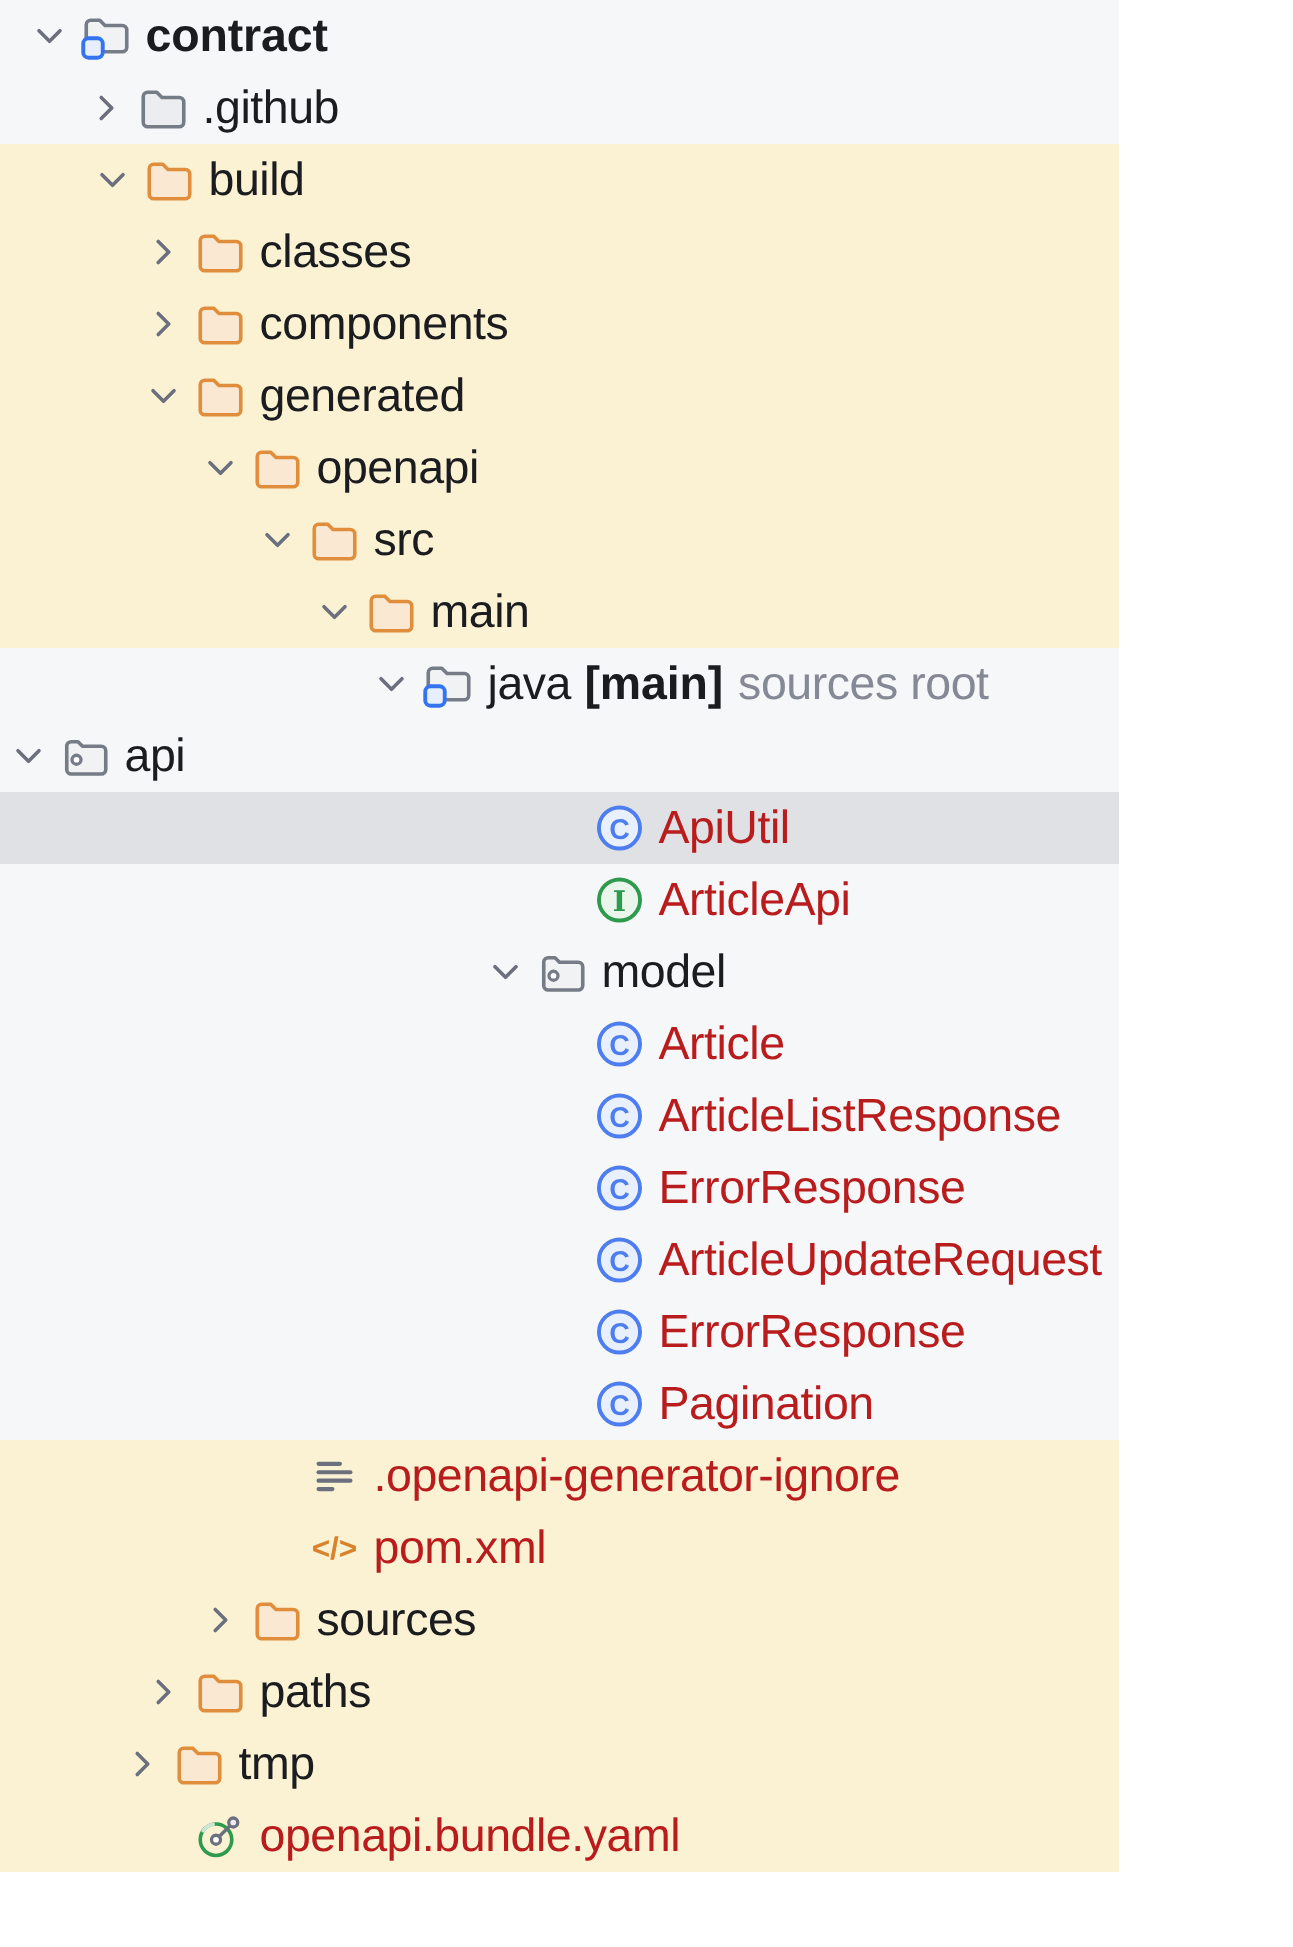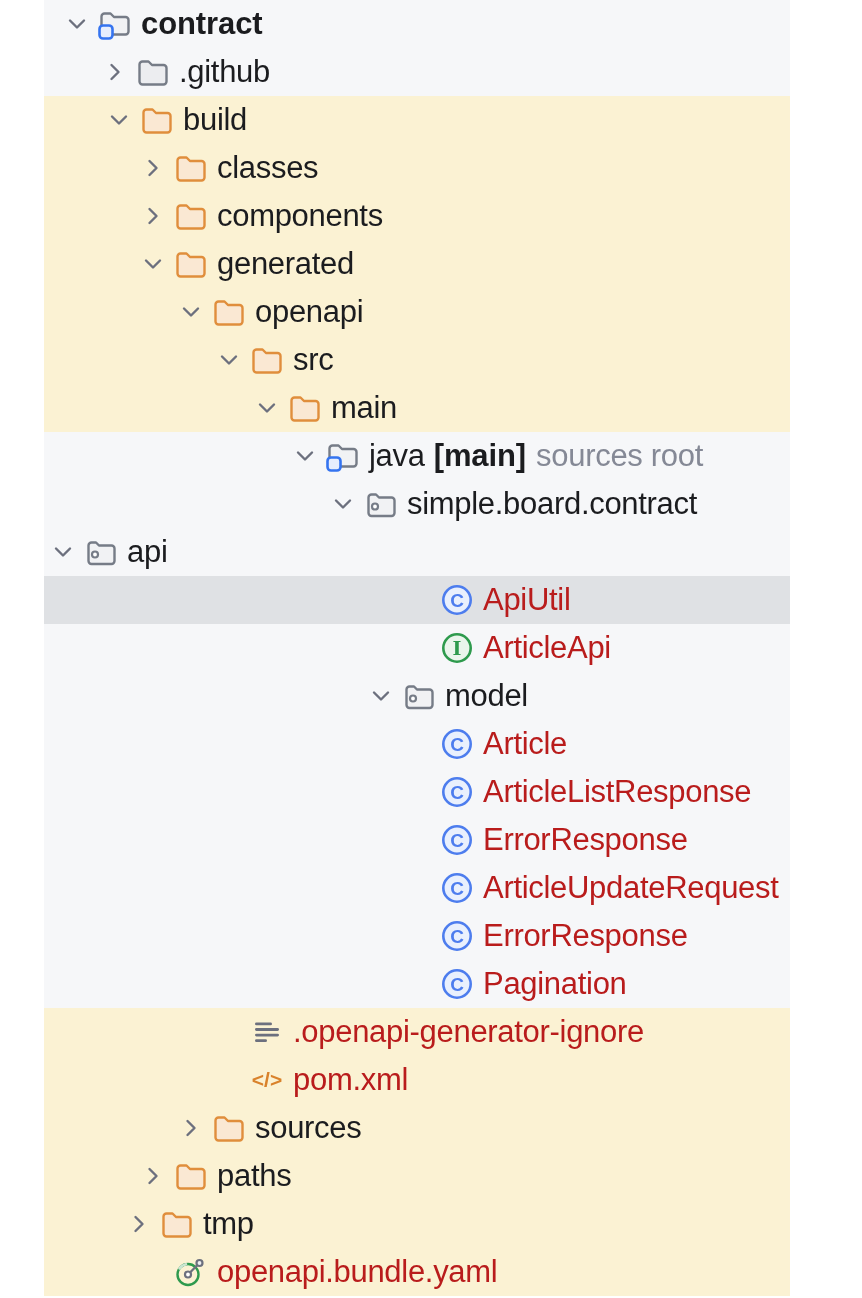--- a/index.html
+++ b/index.html
@@ -5,21 +5,20 @@
   html,body { margin:0; padding:0; }
   body {
     width:862px; height:1298px; background:#FFFFFF;
     font-family:"Liberation Sans", sans-serif;
     -webkit-font-smoothing:antialiased;
     overflow:hidden;
   }
   .tree {
     position:relative; width:746px; height:1298px;
     background:#FFFFFF;
-    margin-left:44px;
   }
   .tree-row {
     height:48px; display:flex; align-items:center;
     white-space:nowrap; box-sizing:border-box; cursor:default;
   }
   .bg-default  { background:#F6F7F9; }
   .bg-cream    { background:#FBF2D3; }
   .bg-selected { background:#DFE1E4; }
   .cell {
     width:38px; height:48px; flex:0 0 38px;
@@ -171,34 +170,20 @@
       <span class="cell">
         <svg width="36" height="36" viewBox="0 0 36 36" fill="none" xmlns="http://www.w3.org/2000/svg">
           <path d="M4.5 25.5v-15c0-1.66 1.34-3 3-3h6l3.5 3.5h11.5c1.66 0 3 1.34 3 3v11.5c0 1.66-1.34 3-3 3h-21c-1.66 0-3-1.34-3-3z" fill="#F1F2F4" stroke="#767C87" stroke-width="2.4" stroke-linejoin="round"></path>
           <rect x="2.5" y="19.5" width="13" height="13" rx="3.5" fill="#E7EEFD" stroke="#3574F0" stroke-width="2.6"></rect>
         </svg>
       </span>
       <span class="label">java</span>
       <span class="suffix">[main]</span>
       <span class="annotation">sources root</span>
     </div>
-    <div class="tree-row bg-default" style="padding-left: 280px;">
-      <span class="cell">
-        <svg width="38" height="38" viewBox="0 0 38 38" fill="none">
-          <polyline points="12,15.5 19,22.5 26,15.5" stroke="#6C707E" stroke-width="2.4" stroke-linecap="round" stroke-linejoin="round"></polyline>
-        </svg>
-      </span>
-      <span class="cell">
-        <svg width="36" height="36" viewBox="0 0 36 36" fill="none" xmlns="http://www.w3.org/2000/svg">
-          <path d="M5.5 27v-15.5c0-1.66 1.34-3 3-3h4.5l3 3h12.5c1.66 0 3 1.34 3 3V27c0 1.66-1.34 3-3 3h-20c-1.66 0-3-1.34-3-3z" fill="#F1F2F4" stroke="#767C87" stroke-width="2.4" stroke-linejoin="round"></path>
-          <circle cx="12" cy="20.5" r="3" fill="#FFFFFF" stroke="#767C87" stroke-width="2.2"></circle>
-        </svg>
-      </span>
-      <span class="label">simple.board.contract</span>
-    </div>
     <div class="tree-row bg-default" style="">
       <span class="cell">
         <svg width="38" height="38" viewBox="0 0 38 38" fill="none">
           <polyline points="12,15.5 19,22.5 26,15.5" stroke="#6C707E" stroke-width="2.4" stroke-linecap="round" stroke-linejoin="round"></polyline>
         </svg>
       </span>
       <span class="cell">
         <svg width="36" height="36" viewBox="0 0 36 36" fill="none" xmlns="http://www.w3.org/2000/svg">
           <path d="M5.5 27v-15.5c0-1.66 1.34-3 3-3h4.5l3 3h12.5c1.66 0 3 1.34 3 3V27c0 1.66-1.34 3-3 3h-20c-1.66 0-3-1.34-3-3z" fill="#F1F2F4" stroke="#767C87" stroke-width="2.4" stroke-linejoin="round"></path>
           <circle cx="12" cy="20.5" r="3" fill="#FFFFFF" stroke="#767C87" stroke-width="2.2"></circle>

